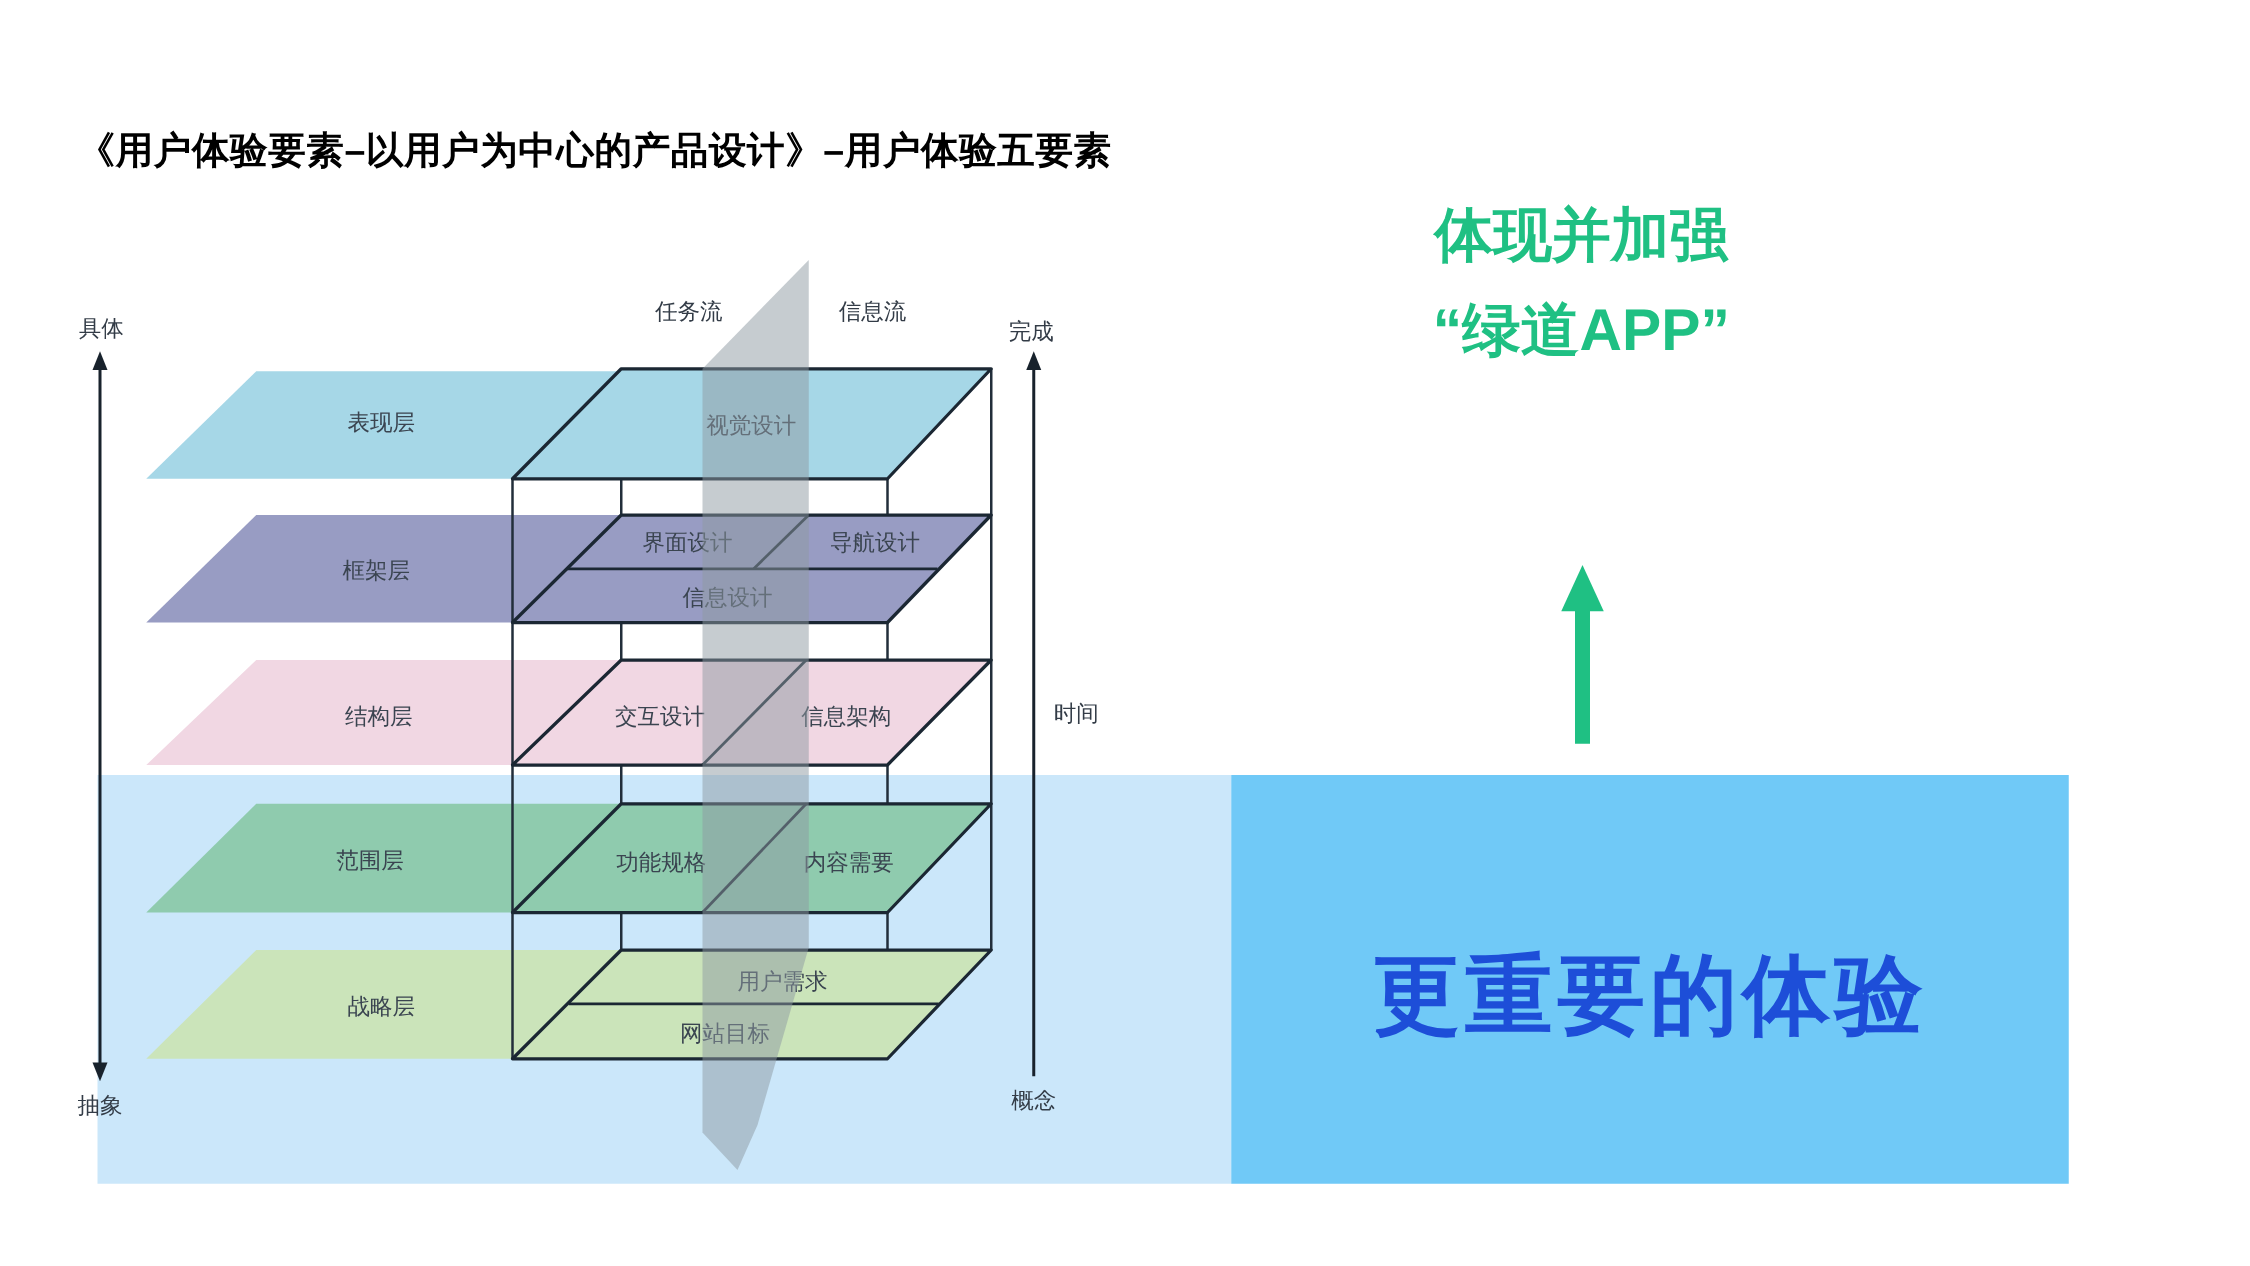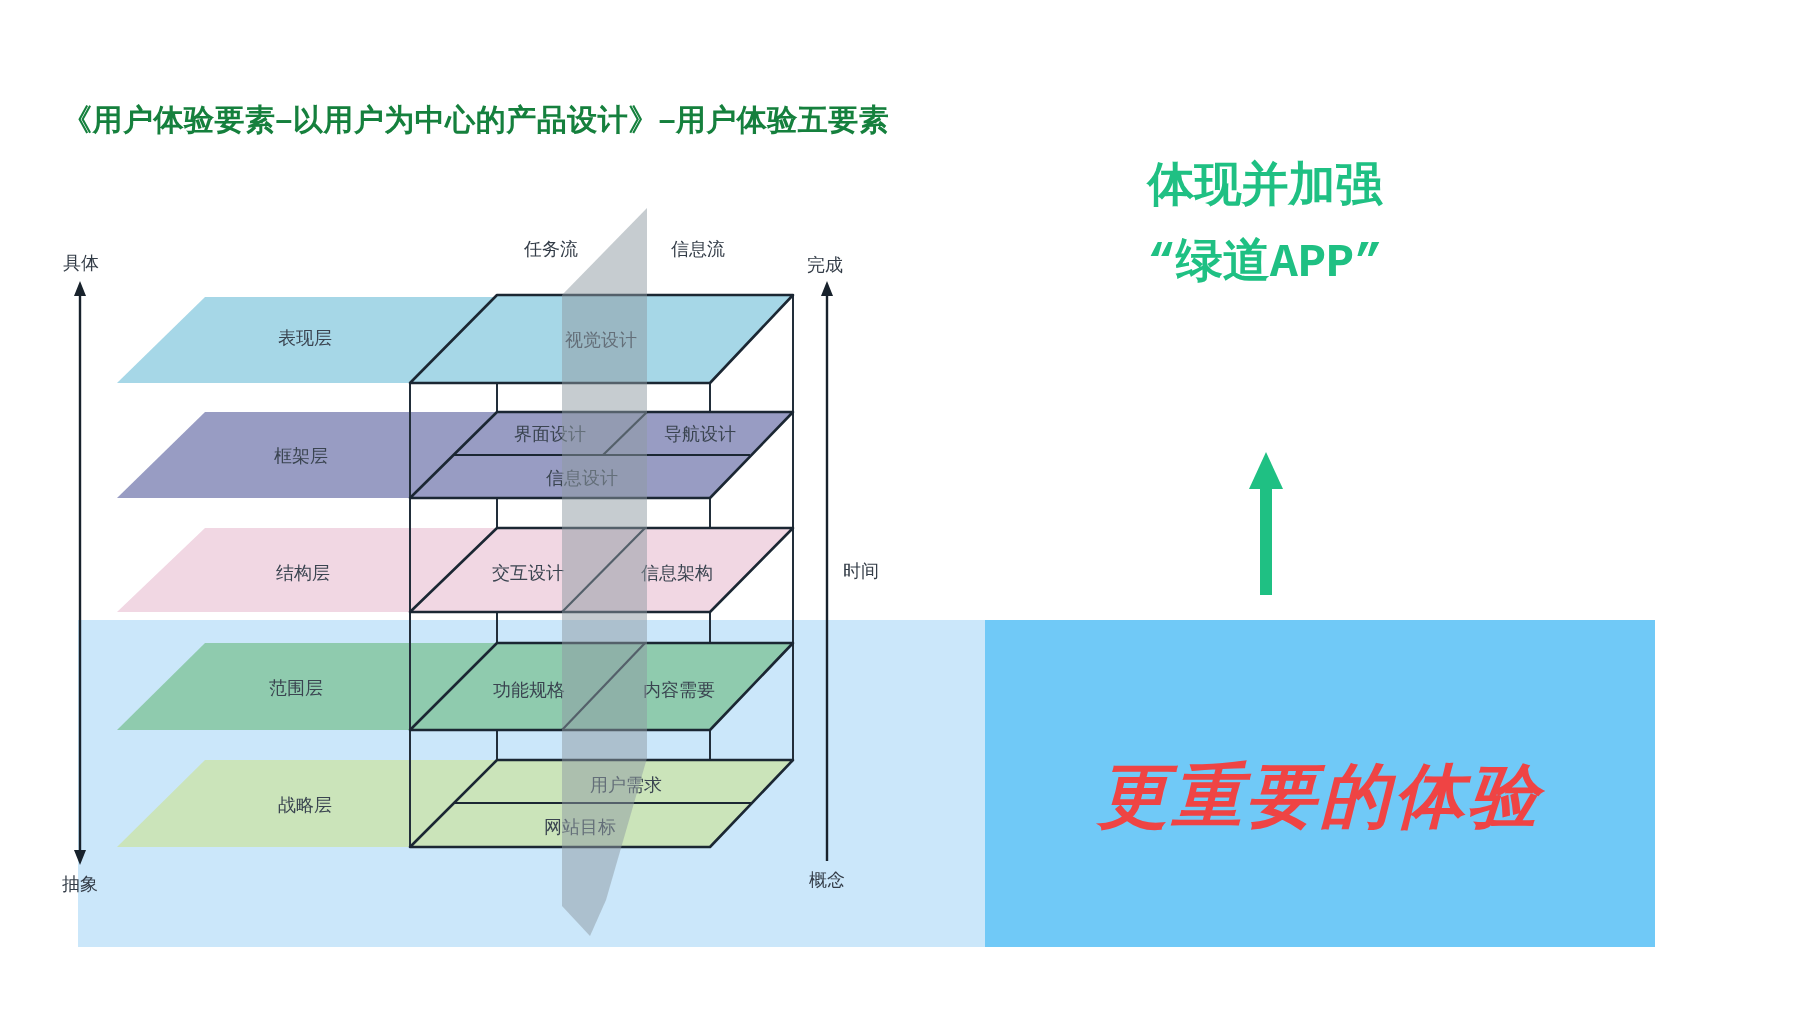--- a/index.html
+++ b/index.html
@@ -3,48 +3,47 @@
 <meta charset="utf-8">
 <style>
   html,body { margin:0; padding:0; background:#ffffff; }
   .stage {
     position:relative; width:1800px; height:1013px; background:#ffffff;
     overflow:hidden;
     font-family:"Liberation Sans","DejaVu Sans",sans-serif;
   }
   .page-title {
     position:absolute; left:62px; top:100px;
-    font-size:30px; font-weight:bold; color:#15803d; letter-spacing:0.5px;
+    font-size:30px; font-weight:bold; color:#000000; letter-spacing:0.5px;
     white-space:nowrap;
   }
   svg.diagram { position:absolute; left:0; top:0; width:1800px; height:1013px; display:block; }
 
   
   .plane   { stroke:#1B2733; stroke-width:2.6; stroke-linejoin:round; }
   .inner-edge { stroke:#1B2733; stroke-width:2.2; fill:none; }
   .vert    { stroke:#222E3A; stroke-width:2; }
   .axis    { stroke:#18222C; stroke-width:2.4; fill:none; }
   .arrowhead { fill:#18222C; stroke:none; }
   .lbl     { font-family:"Liberation Sans","DejaVu Sans",sans-serif; font-size:18px; fill:#3A4450; text-anchor:middle; }
   .axis-lbl{ font-family:"Liberation Sans","DejaVu Sans",sans-serif; font-size:18px; fill:#333C47; text-anchor:middle; }
 
   .annotation {
     position:absolute; left:1070px; top:150px; width:390px;
-    text-align:center; color:#1FC083; font-weight:bold;font-family:Liberation Mono, monospace;
+    text-align:center; color:#1FC083; font-weight:bold;
   }
   .ann-l12 { font-size:47px; line-height:76px; white-space:nowrap; }
   .ann-l3  { font-size:64px; line-height:118px; white-space:nowrap; }
 
   .highlight-label {
     position:absolute; left:985px; top:620px; width:670px; height:327px;
     display:flex; align-items:center; justify-content:center;
     box-sizing:border-box; padding-top:26px;
-    color:#ef4444; font-size:70px; font-weight:bold; letter-spacing:4px;
+    color:#1d4ed8; font-size:70px; font-weight:bold; letter-spacing:4px;
     white-space:nowrap;
-    font-style:italic;
   }
 </style>
 </head>
 <body>
 
 <div class="stage">
 
   <svg class="diagram" viewBox="0 0 1800 1013">
 
     <rect x="78" y="620" width="907" height="327" fill="#CBE7FA"></rect>

